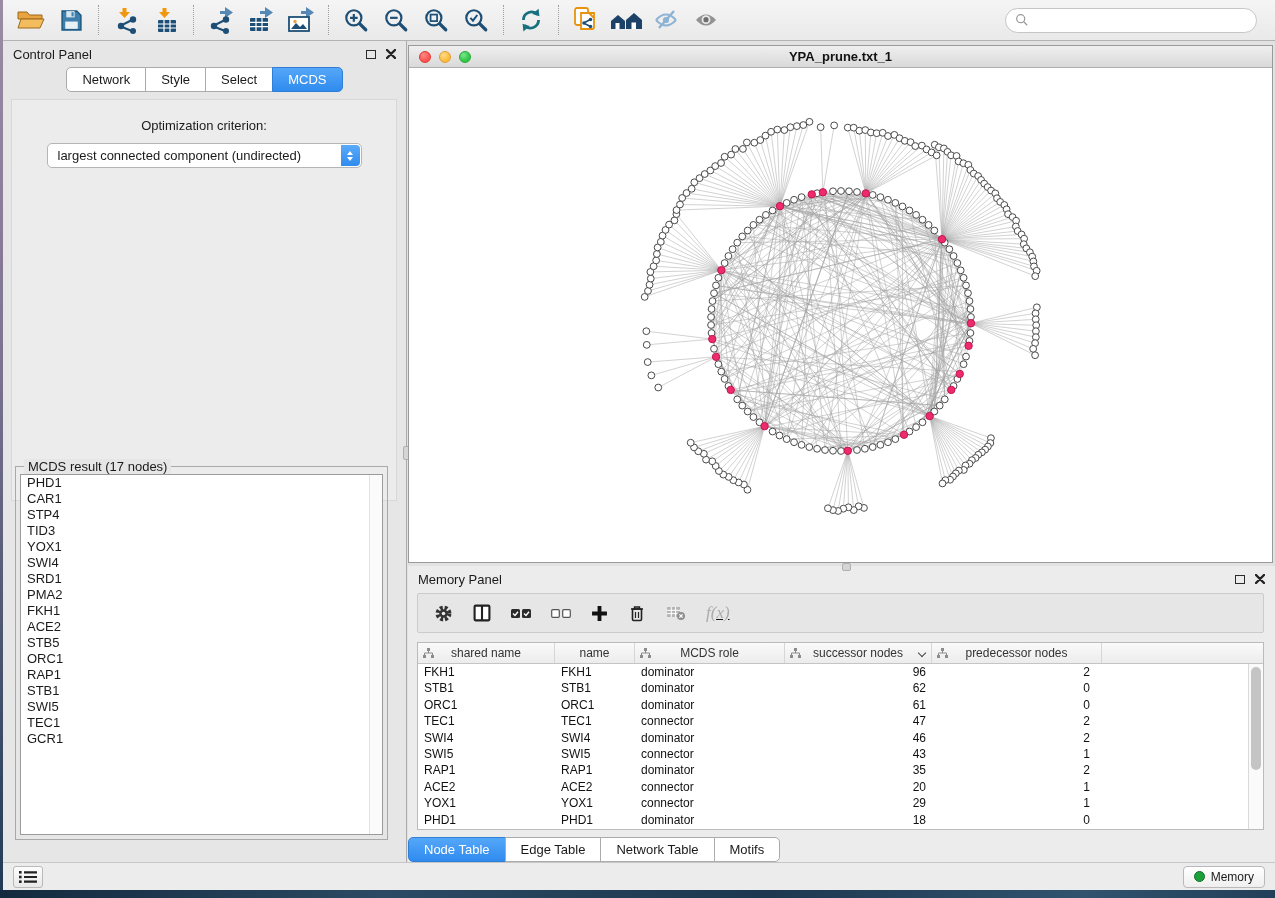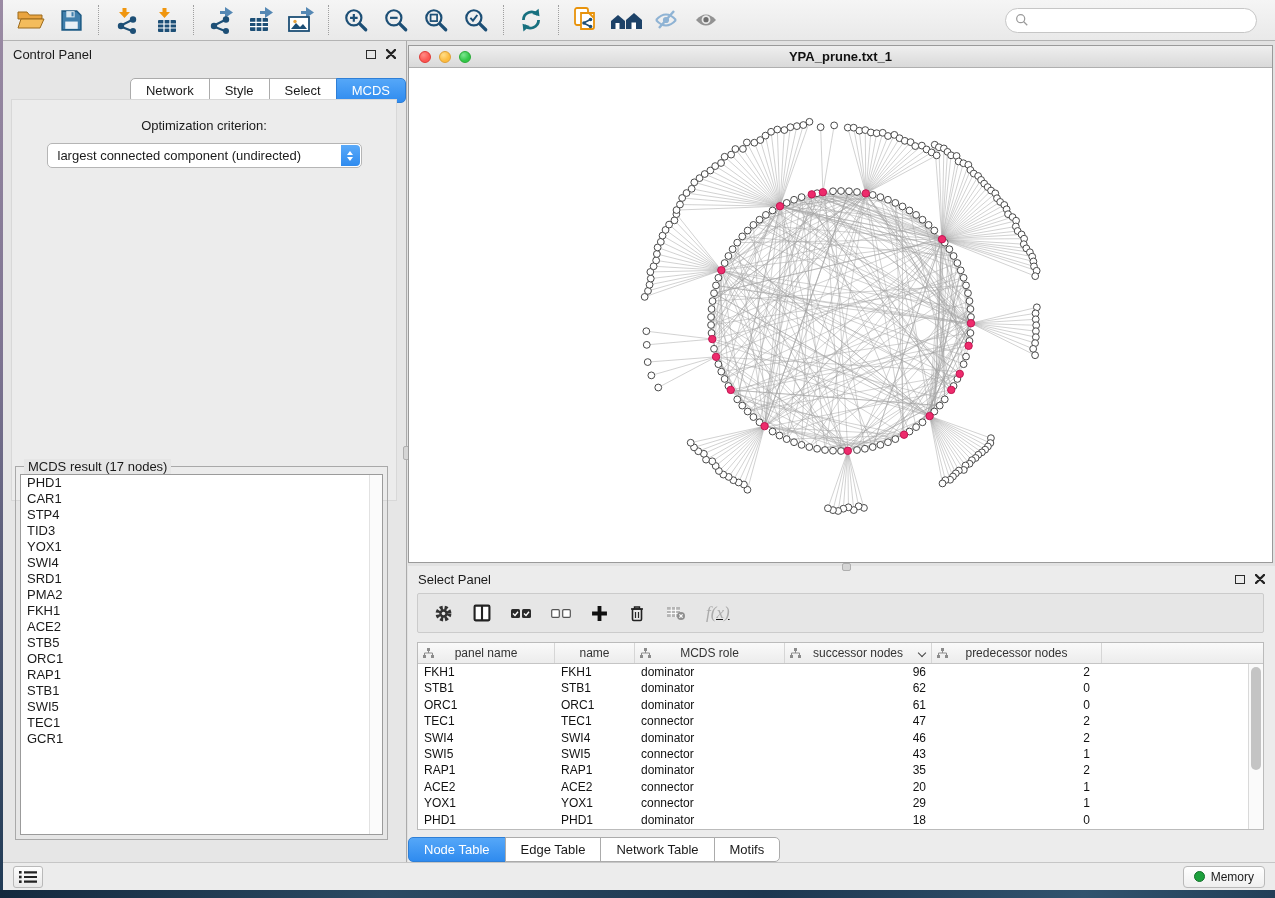--- a/index.html
+++ b/index.html
@@ -23,21 +23,21 @@
     border-radius:13px; background:#fff; display:flex; align-items:center; padding:0 9px; }
   .searchbox input { border:none; outline:none; flex:1; font-size:12px; font-family:"Liberation Sans",sans-serif; background:transparent; }
 
   
   .control-panel { position:absolute; left:3px; top:41px; width:404px; bottom:36px;
     background:#E6E6E6; border-right:1px solid #ABABAB; }
   .panel-head { height:26px; display:flex; align-items:center; padding:0 10px; }
   .panel-title { font-size:13px; color:#1a1a1a; }
   .panel-icons { margin-left:auto; display:flex; align-items:center; gap:10px; }
   .float-ic { width:10px; height:9px; border:1.6px solid #2b2b2b; display:inline-block; }
-  .seg-row { display:flex; justify-content:flex-end; margin-top:11px; }
+  .seg-row { display:flex; justify-content:center; margin-top:0; }
   .seg { display:flex; }
   .seg > div { padding:4px 15px; background:#fff; border:1px solid #ABABAB; margin-left:-1px;
     font-size:13px; color:#1a1a1a; cursor:default; }
   .seg > div:first-child { border-radius:5px 0 0 5px; margin-left:0; }
   .seg > div:last-child { border-radius:0 5px 5px 0; }
   .seg > div.active { background:linear-gradient(180deg,#55A7F8,#2F8BEF); border-color:#2F7FD6; color:#fff; }
   .cp-content { position:absolute; left:8px; right:9px; top:58px; height:402px;
     background:#ECECEC; border:1px solid #D8D8D8; }
   .opt-label { text-align:center; margin-top:18px; font-size:13px; }
   .selectbox { position:relative; margin:10px auto 0; width:315px; height:25px; background:#fff;
@@ -1027,21 +1027,21 @@
             <circle cx="321.75374749966466" cy="321.88950435031666" r="3.6999999999999997" fill="#EE2B6C" stroke="#C21653" stroke-width="1"></circle>
             <circle cx="307.0359795280186" cy="288.83285625620994" r="3.6999999999999997" fill="#EE2B6C" stroke="#C21653" stroke-width="1"></circle>
             <circle cx="303.2651510635959" cy="271.09250312480856" r="3.6999999999999997" fill="#EE2B6C" stroke="#C21653" stroke-width="1"></circle>
           </svg>
       </div>
     </div>
 
     <div class="table-panel">
       <div class="hgrip"></div>
       <div class="tp-head">
-        <span class="panel-title">Select Panel</span>
+        <span class="panel-title">Memory Panel</span>
         <span class="panel-icons">
           <span class="float-ic"></span>
           <svg width="10" height="10" viewBox="0 0 10 10">
             <path d="M1 1l8 8M9 1L1 9" stroke="#222" stroke-width="2.4" stroke-linecap="round"></path>
           </svg>
         </span>
       </div>
 
       <div class="tp-toolbar">
         <span class="tp-tbtn">
@@ -1106,21 +1106,21 @@
 
         <div class="th i0">
             <span class="col-icon">
               <svg width="11" height="10" viewBox="0 0 11 10">
                 <rect x="4" y="0" width="3" height="3" fill="#8B8B8B"></rect>
                 <rect x="0" y="7" width="3" height="3" fill="#8B8B8B"></rect>
                 <rect x="8" y="7" width="3" height="3" fill="#8B8B8B"></rect>
                 <path d="M5.5 3v2M1.5 7V5M9.5 7V5M1.5 5h8" stroke="#8B8B8B" fill="none"></path>
               </svg>
             </span>
-            <span class="th-label">panel name</span>
+            <span class="th-label">shared name</span>
 
           </div>
             <div class="th i1">
 
             <span class="th-label">name</span>
 
           </div>
             <div class="th i2">
             <span class="col-icon">
               <svg width="11" height="10" viewBox="0 0 11 10">

